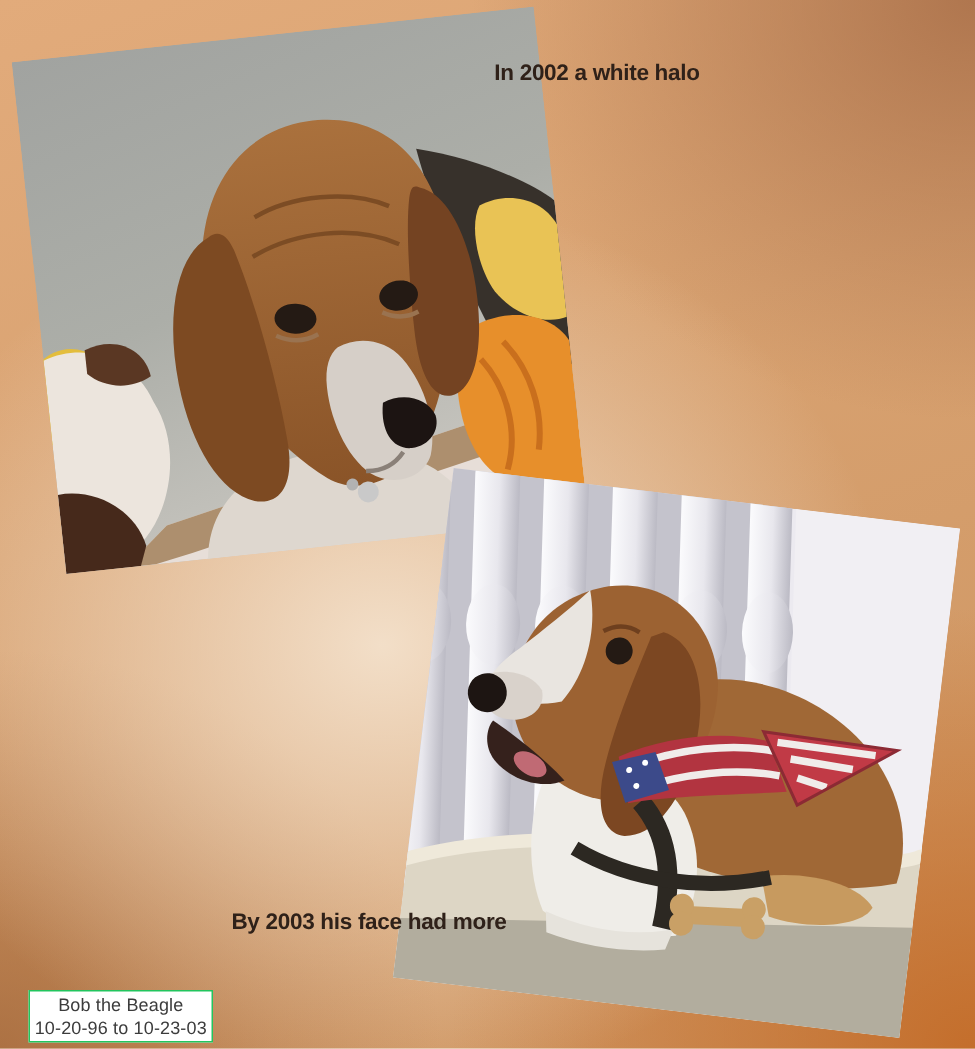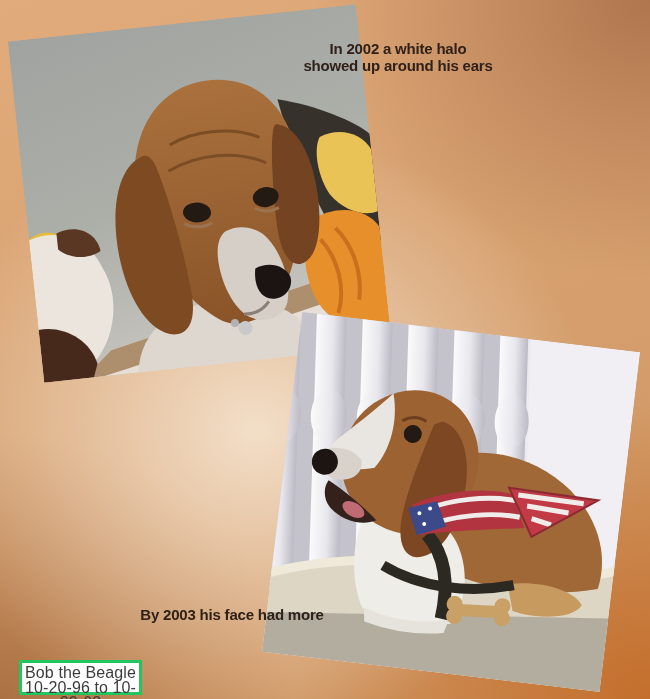--- a/index.html
+++ b/index.html
@@ -16,25 +16,25 @@
   .photo{position:absolute;overflow:hidden;}
   .photo svg{display:block;width:100%;height:100%;}
   #photo-2002{left:25px;top:22px;width:350px;height:343px;transform:rotate(-6.1deg);z-index:1;}
   #photo-2003{left:281px;top:331px;width:340px;height:342px;transform:rotate(6.8deg);z-index:2;}
   .caption{
     position:absolute;z-index:5;text-align:center;
     font-weight:700;font-size:15px;line-height:17px;letter-spacing:-0.2px;
     color:#2f2119;white-space:nowrap;
   }
   #caption-2002{left:362px;top:40px;transform:translateX(-50%);margin-left:36px;}
-  #caption-2003{left:232px;top:606px;transform:translateX(-50%);}
+  #caption-2003{left:246px;top:606px;transform:translateX(-50%);}
   #memorial-label{
     position:absolute;z-index:6;left:19px;top:660px;width:123px;height:35px;
-    background:#ffffff;border:3px solid #22c55e;box-sizing:border-box;
-    text-align:center;color:#3c3c3c;font-size:16px;line-height:15px;padding-top:2px;
+    background:#ffffff;border:1px solid #22c55e;box-sizing:border-box;
+    text-align:center;color:#3c3c3c;font-size:12px;line-height:15px;padding-top:2px;
     letter-spacing:0.1px;
   }
 </style>
 </head>
 <body>
 
 <div class="photo" id="photo-2002">
   <svg viewBox="0 0 350 343" preserveAspectRatio="none">
     <defs>
       <linearGradient id="p1wall" x1="0" y1="0" x2="0.3" y2="1">
@@ -168,21 +168,20 @@
       <circle cx="186" cy="270" r="8" fill="#c9a066"></circle>
       <circle cx="186" cy="282" r="8" fill="#c9a066"></circle>
       <circle cx="234" cy="270" r="8" fill="#c9a066"></circle>
       <circle cx="234" cy="282" r="8" fill="#c9a066"></circle>
     </g>
   </svg>
 </div>
 
 <div class="caption" id="caption-2002">
   <div>In 2002 a white halo</div>
-  <div>showed up around his ears</div>
 </div>
 
 <div class="caption" id="caption-2003">
   <div>By 2003 his face had more</div>
 </div>
 
 <div id="memorial-label">
   <div>Bob the Beagle</div>
   <div>10-20-96 to 10-23-03</div>
 </div>

